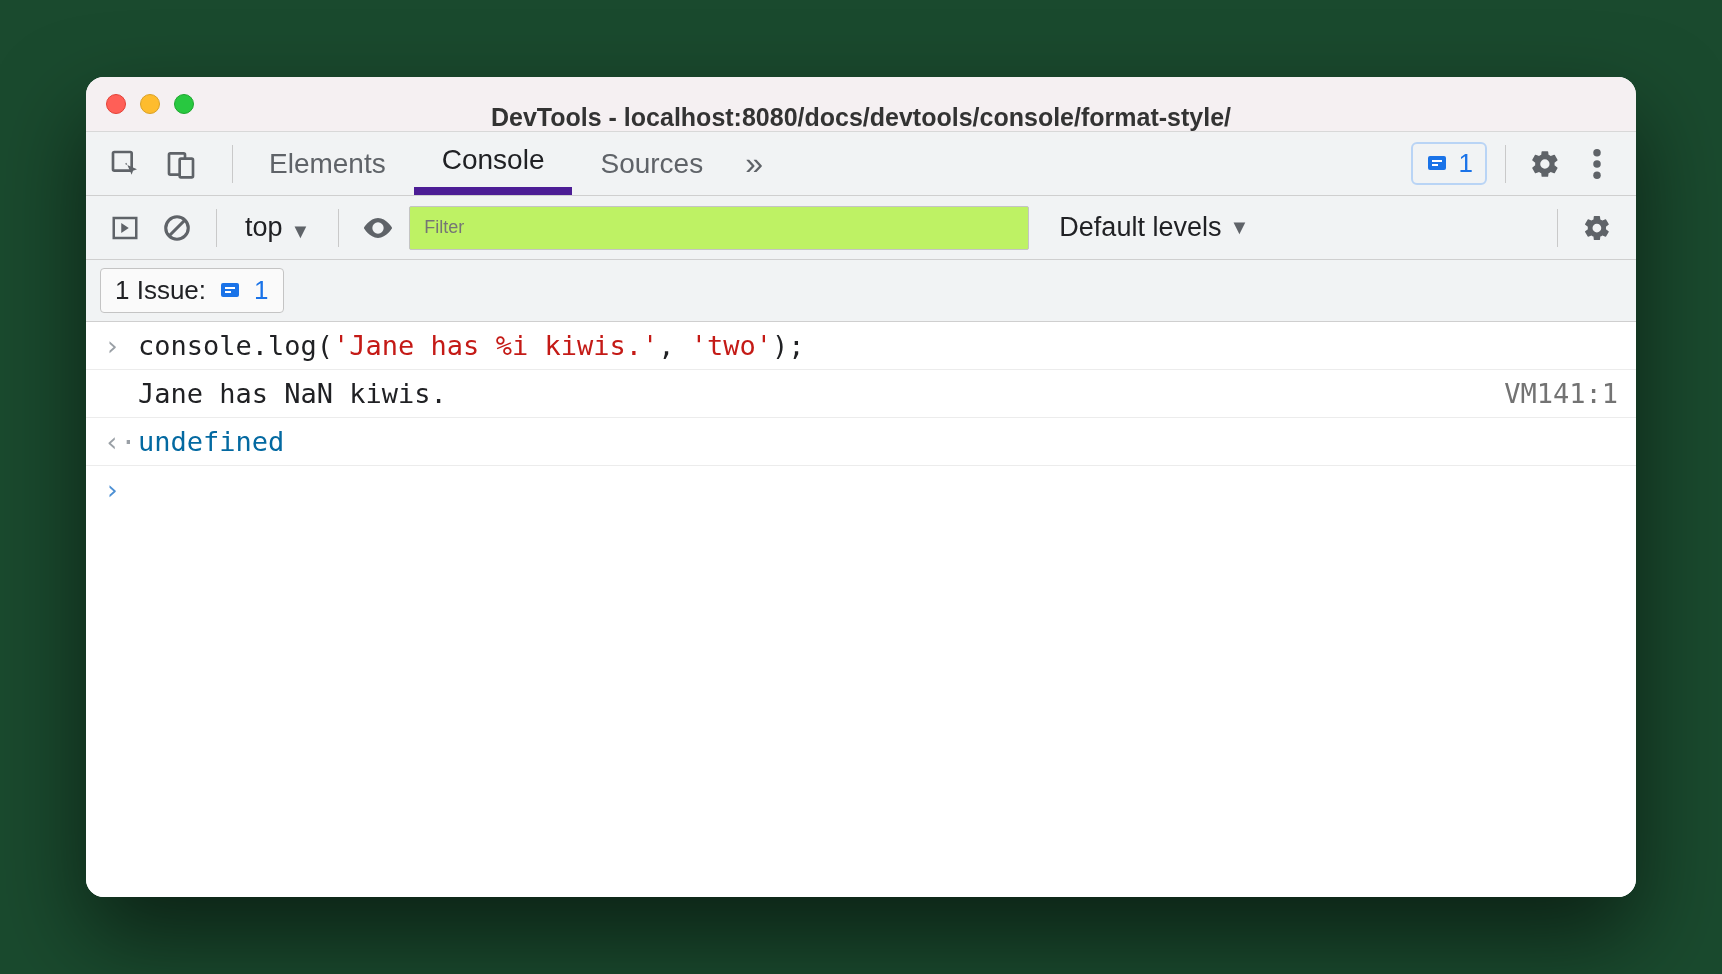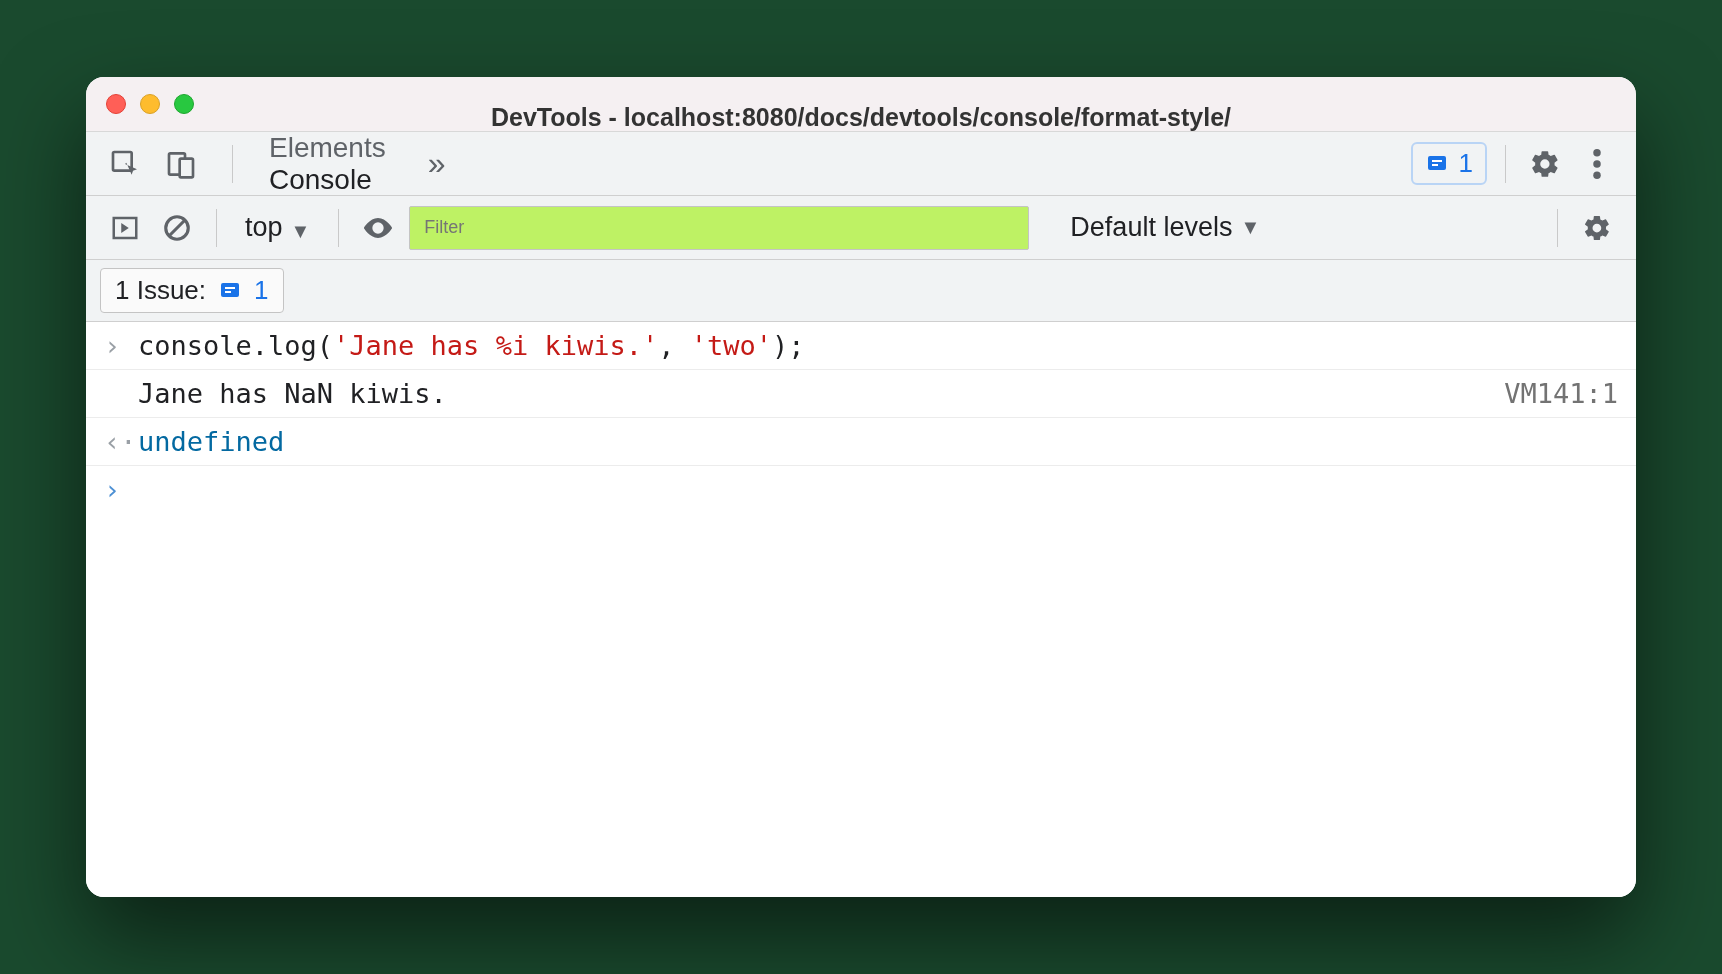--- a/index.html
+++ b/index.html
@@ -47,21 +47,21 @@
     border-bottom: 1px solid #cfcfcf;
     display: flex;
     align-items: stretch;
     padding: 0 18px;
   }
   .tool-group {
     display: flex; align-items: center; gap: 14px; padding-right: 22px;
   }
   .vsep { width: 1px; background: #c9c9c9; align-self: center; height: 38px; margin: 0 8px; }
   .icon-btn { width: 42px; height: 42px; display:flex; align-items:center; justify-content:center; color:#5f6368; }
-  .tabs { display:flex; align-items:stretch;flex-direction:column; }
+  .tabs { display:flex; align-items:stretch; }
   .tab {
     padding: 0 28px; display:flex; align-items:center;
     font-size: 28px; color:#5f6368; cursor:pointer;
   }
   .tab.active { color:#202124; font-weight:500; border-bottom: 8px solid #4c1d95; }
   .overflow { display:flex; align-items:center; padding: 0 14px; color:#5f6368; font-size:32px; }
   .tabbar-right { margin-left:auto; display:flex; align-items:center; gap:10px; padding-left:10px; }
   .issues-pill {
     border:2px solid #b9d4f5; border-radius:6px;
     padding:4px 12px; display:flex; align-items:center; gap:10px;
@@ -72,21 +72,21 @@
   .subbar {
     height: 64px; background:#f1f3f4; border-bottom:1px solid #cfcfcf;
     display:flex; align-items:center; padding: 0 18px; gap:10px;
   }
   .context-select { display:flex; align-items:flex-end; gap:8px; font-size:27px; color:#202124; padding:0 10px; }
   .dropdown-caret { color:#5f6368; font-size:20px; }
   .filter-input {
     border:1px solid #c4c4c4; background:#bef264; height:44px; flex:1; max-width:620px;
     font-size:18px; padding:0 14px; color:#5f6368; border-radius:2px;
   }
-  .levels { margin-left:31px; font-size:27px; color:#202124; display:flex; align-items:center; gap:8px; }
+  .levels { margin-left:20px; font-size:27px; color:#202124; display:flex; align-items:center; gap:8px; }
   .subbar-gear { margin-left:auto; }
   .issuesbar {
     background:#f1f3f4; border-bottom:1px solid #cfcfcf;
     padding:8px 14px;
   }
   .issues-chip {
     display:inline-flex; align-items:center; gap:12px;
     border:1px solid #c4c4c4; border-radius:4px; background:#fafafa;
     padding:6px 14px; font-size:26px; color:#202124;
   }
@@ -131,20 +131,21 @@
         <svg width="32" height="32" viewBox="0 0 24 24" fill="none" stroke="#5f6368" stroke-width="2">
           <rect x="3" y="4" width="12" height="16" rx="1"></rect>
           <rect x="11" y="8" width="10" height="14" rx="1" fill="#f1f3f4"></rect>
         </svg>
       </div>
     </div>
     <div class="vsep"></div>
     <div class="tabs">
       <div class="tab">Elements</div>
       <div class="tab active">Console</div>
+      <div class="tab">Sources</div>
     </div>
     <div class="overflow">
       <span>»</span>
     </div>
     <div class="tabbar-right">
       <div class="issues-pill">
         <svg width="24" height="24" viewBox="0 0 24 24">
           <rect x="3" y="4" width="18" height="14" rx="2" fill="#1a73e8"></rect>
           <path d="M7 9h10M7 13h6" stroke="#fff" stroke-width="2"></path>
         </svg>

